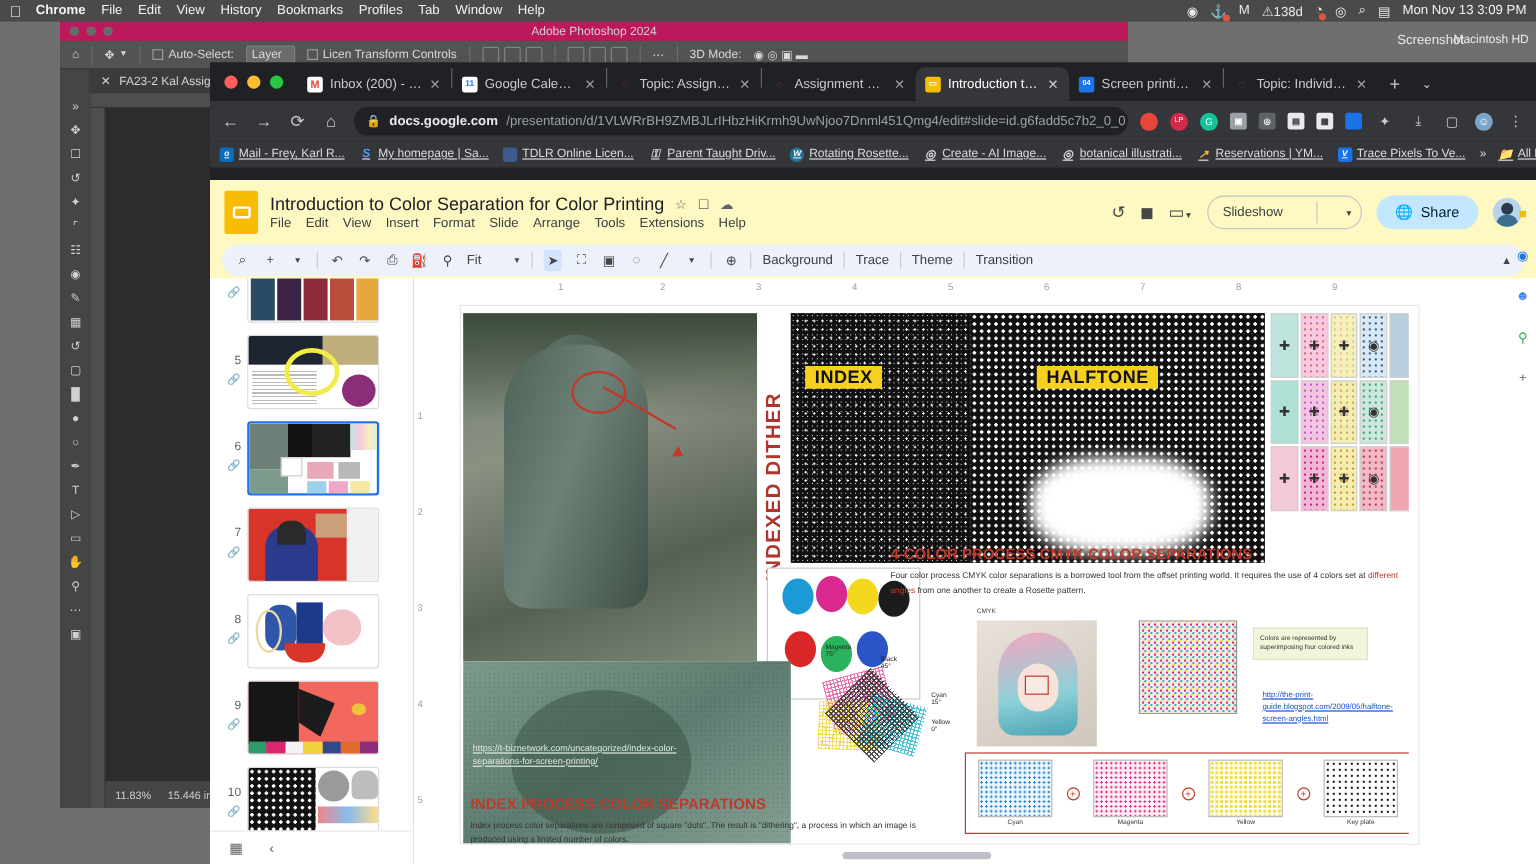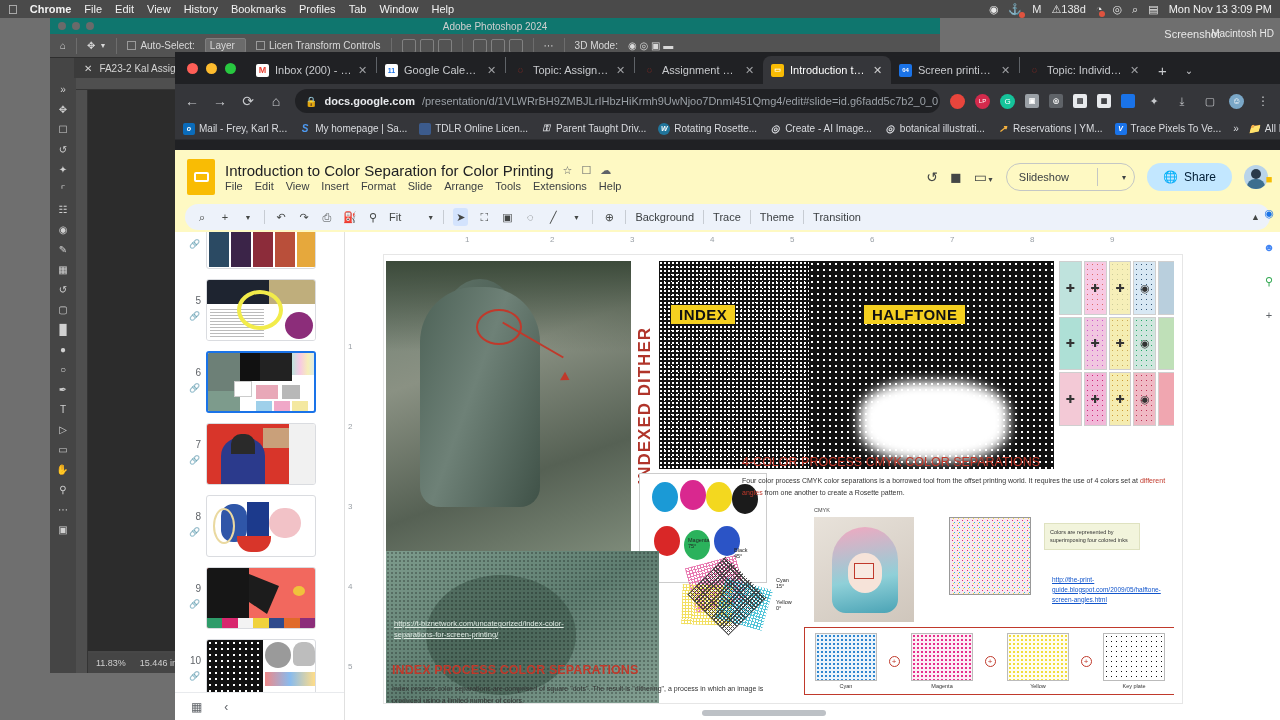--- a/index.html
+++ b/index.html
@@ -22,21 +22,21 @@
   #menubar .sysicon { display:inline-block; font-size:11px; opacity:.95; position:relative;}
   #menubar .clock { font-size:11px; white-space:nowrap;text-align:right; }
   .badge-dot{position:absolute;right:-3px;bottom:-2px;width:6px;height:6px;border-radius:50%;background:#e8543f;}
 
   
   #ps-window {
     position:absolute; left:50px; top:18px; width:890px; height:655px;
     background:#3b3b3b; z-index:10;
   }
   #ps-title {
-    height:16px; background:#0f766e; color:#cfcfcf; font-size:10px;
+    height:16px; background:#be185d; color:#cfcfcf; font-size:10px;
     display:flex; align-items:center; justify-content:center; position:relative;
   }
   #ps-title .lights { position:absolute; left:8px; display:flex; gap:6px; }
   #ps-title .lights i { width:8px;height:8px;border-radius:50%;background:#6a6a6a;display:block;}
   #ps-optionsbar {
     height:24px; background:#535353; display:flex; align-items:center;
     color:#d8d8d8; font-size:10px; padding:0 10px; gap:10px; border-bottom:1px solid #2e2e2e;
   }
   #ps-optionsbar .seg { display:flex; align-items:center; gap:4px; }
   #ps-optionsbar .divider { width:1px;height:16px;background:#6d6d6d; }
@@ -93,21 +93,21 @@
     flex:1; height:24px; background:#202124; border-radius:13px; display:flex; align-items:center;
     padding:0 10px; gap:7px; color:#bdc1c6; font-size:11px; overflow:hidden;
   }
   #omnibox .urlpart{color:#9aa0a6;}
   #omnibox .urlhost{color:#e8eaed;font-weight:bold;}
   #omnibox .oicon{font-size:10px;}
   #omnibar .ext { width:15px;height:15px;border-radius:50%;display:flex;align-items:center;justify-content:center;font-size:8px;color:#fff;}
   #omnibar .extsq { width:14px;height:14px;border-radius:2px;display:flex;align-items:center;justify-content:center;font-size:7px;color:#fff;font-weight:bold;}
   
   #bookmarks { height:22px; background:#35363a; display:flex; align-items:center; gap:12px; padding:0 8px; color:#dadce0; font-size:10px; border-bottom:1px solid #2b2c2f;}
-  #bookmarks .bm{display:flex;align-items:center;gap:4px;white-space:nowrap;}
+  #bookmarks .bm{display:flex;align-items:center;gap:4px;white-space:nowrap;text-decoration:underline;}
   #bookmarks .bmi{width:12px;height:12px;border-radius:2px;display:flex;align-items:center;justify-content:center;font-size:7px;color:#fff;font-weight:bold;flex:0 0 12px;}
   #bookmarks .right{margin-left:auto;display:flex;align-items:center;gap:10px;}
 
   
   #slides { position:absolute; left:0; top:98px; right:0; bottom:0; background:#fef9c3; }
   #sl-header { height:54px; display:flex; align-items:center; padding:0 12px; gap:10px; }
   #sl-logo {
     width:28px;height:36px;background:#f9bc04;border-radius:2px;display:flex;align-items:center;justify-content:center;flex:0 0 28px;
   }
   #sl-logo .inner{width:15px;height:10px;border:2px solid #fff;border-radius:2px;}
@@ -179,21 +179,21 @@
   .sw .plus{position:absolute;left:50%;top:50%;transform:translate(-50%,-50%);color:#333;font-size:11px;}
   #cmykballoons{left:255px;top:218px;width:128px;height:110px;background:#fff;border:1px solid #ccc;}
   .balloon{position:absolute;width:26px;height:30px;border-radius:50%;}
   #greenphoto{left:2px;top:296px;width:273px;height:152px;background:linear-gradient(150deg,#7d9b8c,#5e7d70 50%,#84a093);overflow:hidden;}
   #greenphoto .blob{position:absolute;left:40px;top:24px;width:150px;height:120px;border-radius:50%;background:rgba(60,85,72,.55);}
   #urlbox1{left:10px;top:364px;width:205px;font-size:7.5px;color:#dfe9e2;text-decoration:underline;line-height:1.45;}
   #idxtitle{left:8px;top:408px;color:#c0392b;font-weight:bold;font-size:12.5px;letter-spacing:.1px;}
   #idxbody{left:8px;top:428px;width:400px;font-size:7px;color:#333;line-height:1.65;}
   #angles{left:288px;top:270px;width:140px;height:120px;}
   .angle-lbl{position:absolute;font-size:5.5px;color:#222;line-height:1.15;}
-  #cmyktitle{left:358px;top:200px;color:#c0392b;font-weight:normal;font-size:12.5px;}
+  #cmyktitle{left:358px;top:200px;color:#c0392b;font-weight:bold;font-size:12.5px;}
   #cmykbody{left:358px;top:220px;width:435px;font-size:7px;color:#333;line-height:1.7;}
   #cmykbody .red{color:#c0392b;}
   #cmyklabel{left:430px;top:252px;font-size:5.5px;color:#444;}
   #animegirl{left:430px;top:262px;width:100px;height:105px;background:linear-gradient(150deg,#e8e2da,#cfc6bc);overflow:hidden;}
   #animegirl .hair{position:absolute;left:18px;top:10px;width:66px;height:86px;border-radius:34px 34px 14px 14px;background:linear-gradient(170deg,#f2a8c0,#8fd0d8 60%,#4aa3b5);}
   #animegirl .face{position:absolute;left:34px;top:36px;width:34px;height:40px;border-radius:17px;background:#f6e3d9;}
   #animegirl .selbox{position:absolute;left:40px;top:46px;width:20px;height:16px;border:1px solid #c0392b;background:rgba(255,255,255,.25);}
   #zoomed{left:565px;top:262px;width:82px;height:78px;border:1px solid #999;overflow:hidden;background:#fff;}
   #tipbox{left:660px;top:268px;width:96px;background:#f2f4dc;border:1px solid #dfe2c0;padding:4px 5px;font-size:5.5px;color:#333;line-height:1.5;}
   #urlbox2{left:668px;top:320px;width:88px;font-size:6.5px;color:#1155cc;text-decoration:underline;line-height:1.5;}

